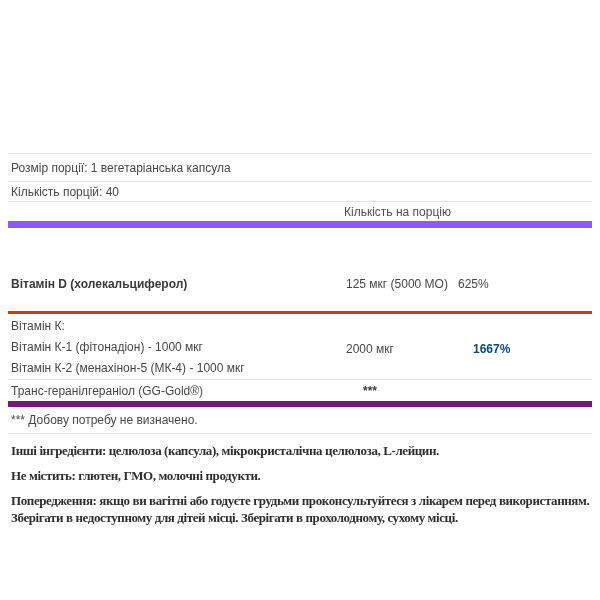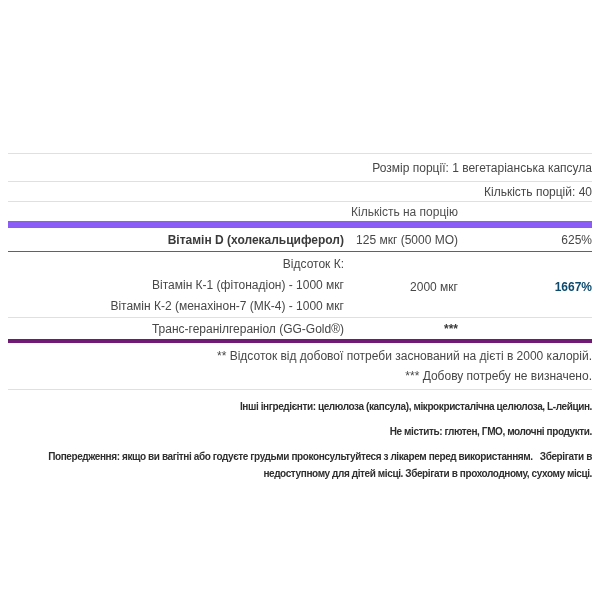--- a/index.html
+++ b/index.html
@@ -1,15 +1,15 @@
 <!DOCTYPE html>
 <html><head>
 <meta charset="utf-8">
 <style>
-  * { box-sizing: border-box; text-align: right; }
+  * { box-sizing: border-box; }
   html, body {
     margin: 0; padding: 0;
     width: 600px; height: 600px;
     background: #ffffff;
     font-family: "Liberation Sans", "DejaVu Sans", sans-serif;
   }
   .panel {
     position: absolute;
     left: 8px; top: 153px;
     width: 584px;
@@ -27,52 +27,54 @@
     display: grid;
     grid-template-columns: 336px 114px 1fr;
   }
   .header-row {
     padding: 3px 0 2px;
     border-bottom: 7px solid #8b5cf6;
     line-height: 14px;
     color: #4f4f4f;
   }
   .row-d {
-    padding: 5px 0 4px;
-    border-bottom: 1px solid #c2410c;
+    padding: 5px 0 20px;
+    border-bottom: 3px solid #c2410c;
     line-height: 14px;
+    margin-top: 44px;
   }
   .row-d .nutrient-name { font-weight: bold; color: #3a3a3a; padding-left: 3px; }
   .row-k {
     padding: 2px 0 0;
     border-bottom: 1px solid #e0e0e0;
   }
   .row-k .name-lines div { line-height: 21px; padding-left: 3px; }
   .row-k .cell-amount { padding-top: 23px; line-height: 21px; }
   .row-k .cell-dv { padding-top: 23px; line-height: 21px; padding-left: 15px; font-weight: bold; color: #0c4a6e; }
   .row-gg {
     padding: 4px 0 3px;
-    border-bottom: 4px solid #701a75;
+    border-bottom: 6px solid #701a75;
     line-height: 14px;
   }
   .row-gg .nutrient-name { padding-left: 3px; }
   .row-gg .cell-dv { padding-left: 19px; font-weight: bold; color: #3a3a3a; }
   .cell-amount { padding-left: 2px; }
   .footnotes {
     border-bottom: 1px solid #e0e0e0;
     padding: 6px 0 6px 3px;
   }
   .footnotes .fn { line-height: 14px; }
   .footnotes .fn + .fn { margin-top: 6px; }
   .others {
     padding: 8px 0 0 3px;
     font-weight: bold;
     color: #2e2e2e;
-    font-size: 10px;
+    font-size: 13px;
     letter-spacing: -0.4px;
+    font-family: Liberation Serif, serif;
   }
   .others p {
     margin: 0 0 8px;
     line-height: 17px;
     white-space: pre-wrap;
   }
 </style>
 </head>
 <body>
 
@@ -88,35 +90,34 @@
   </div>
 
   <div class="grid row-d">
     <div class="nutrient-name">Вітамін D (холекальциферол)</div>
     <div class="cell-amount">125 мкг (5000 МО)</div>
     <div class="cell-dv">625%</div>
   </div>
 
   <div class="grid row-k">
     <div class="name-lines">
-      <div>Відсоток К:</div>
+      <div>Вітамін К:</div>
       <div>Вітамін К-1 (фітонадіон) - 1000 мкг</div>
-      <div>Вітамін К-2 (менахінон-7 (МК-4) - 1000 мкг</div>
+      <div>Вітамін К-2 (менахінон-5 (МК-4) - 1000 мкг</div>
     </div>
     <div class="cell-amount">2000 мкг</div>
     <div class="cell-dv">1667%</div>
   </div>
 
   <div class="grid row-gg">
     <div class="nutrient-name">Транс-геранілгераніол (GG-Gold®)</div>
     <div class="cell-dv">***</div>
   </div>
 
   <div class="footnotes">
-    <div class="fn">** Відсоток від добової потреби заснований на дієті в 2000 калорій.</div>
     <div class="fn">*** Добову потребу не визначено.</div>
   </div>
 
   <div class="others">
     <p>Інші інгредієнти: целюлоза (капсула), мікрокристалічна целюлоза, L-лейцин.</p>
     <p>Не містить: глютен, ГМО, молочні продукти.</p>
     <p>Попередження: якщо ви вагітні або годуєте грудьми проконсультуйтеся з лікарем перед використанням.   Зберігати в недоступному для дітей місці. Зберігати в прохолодному, сухому місці.</p>
   </div>
 
 </div>

